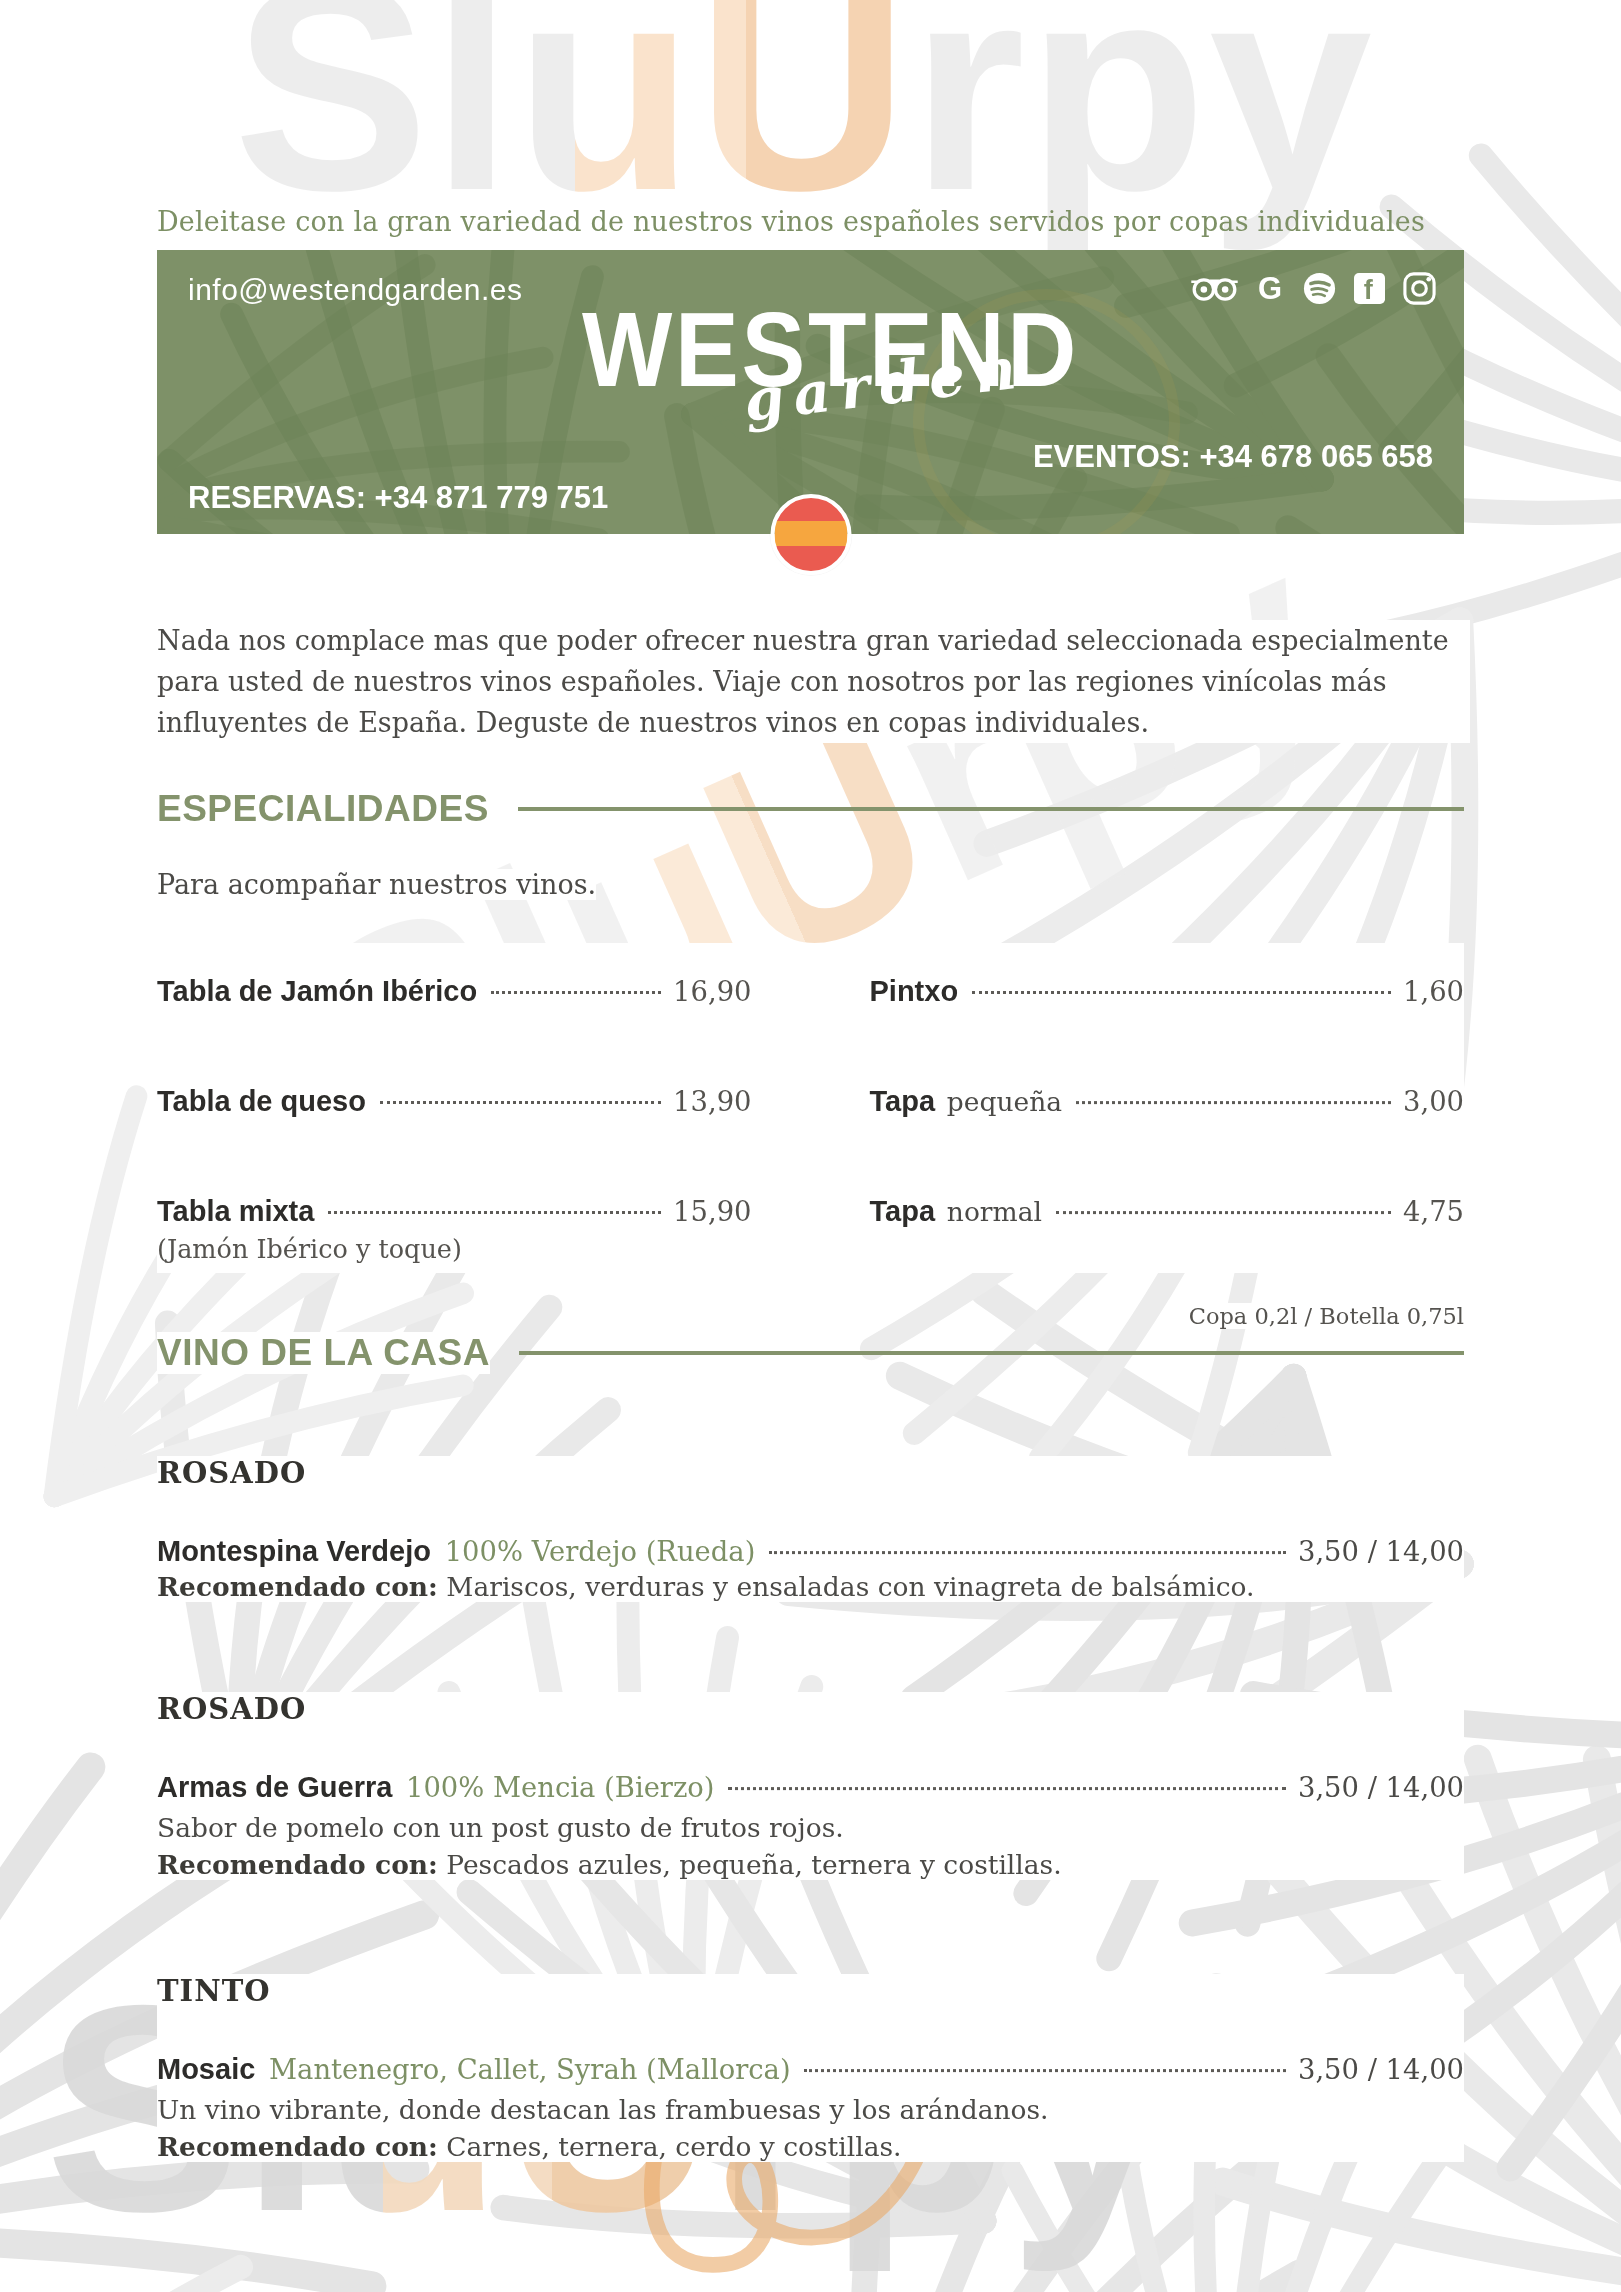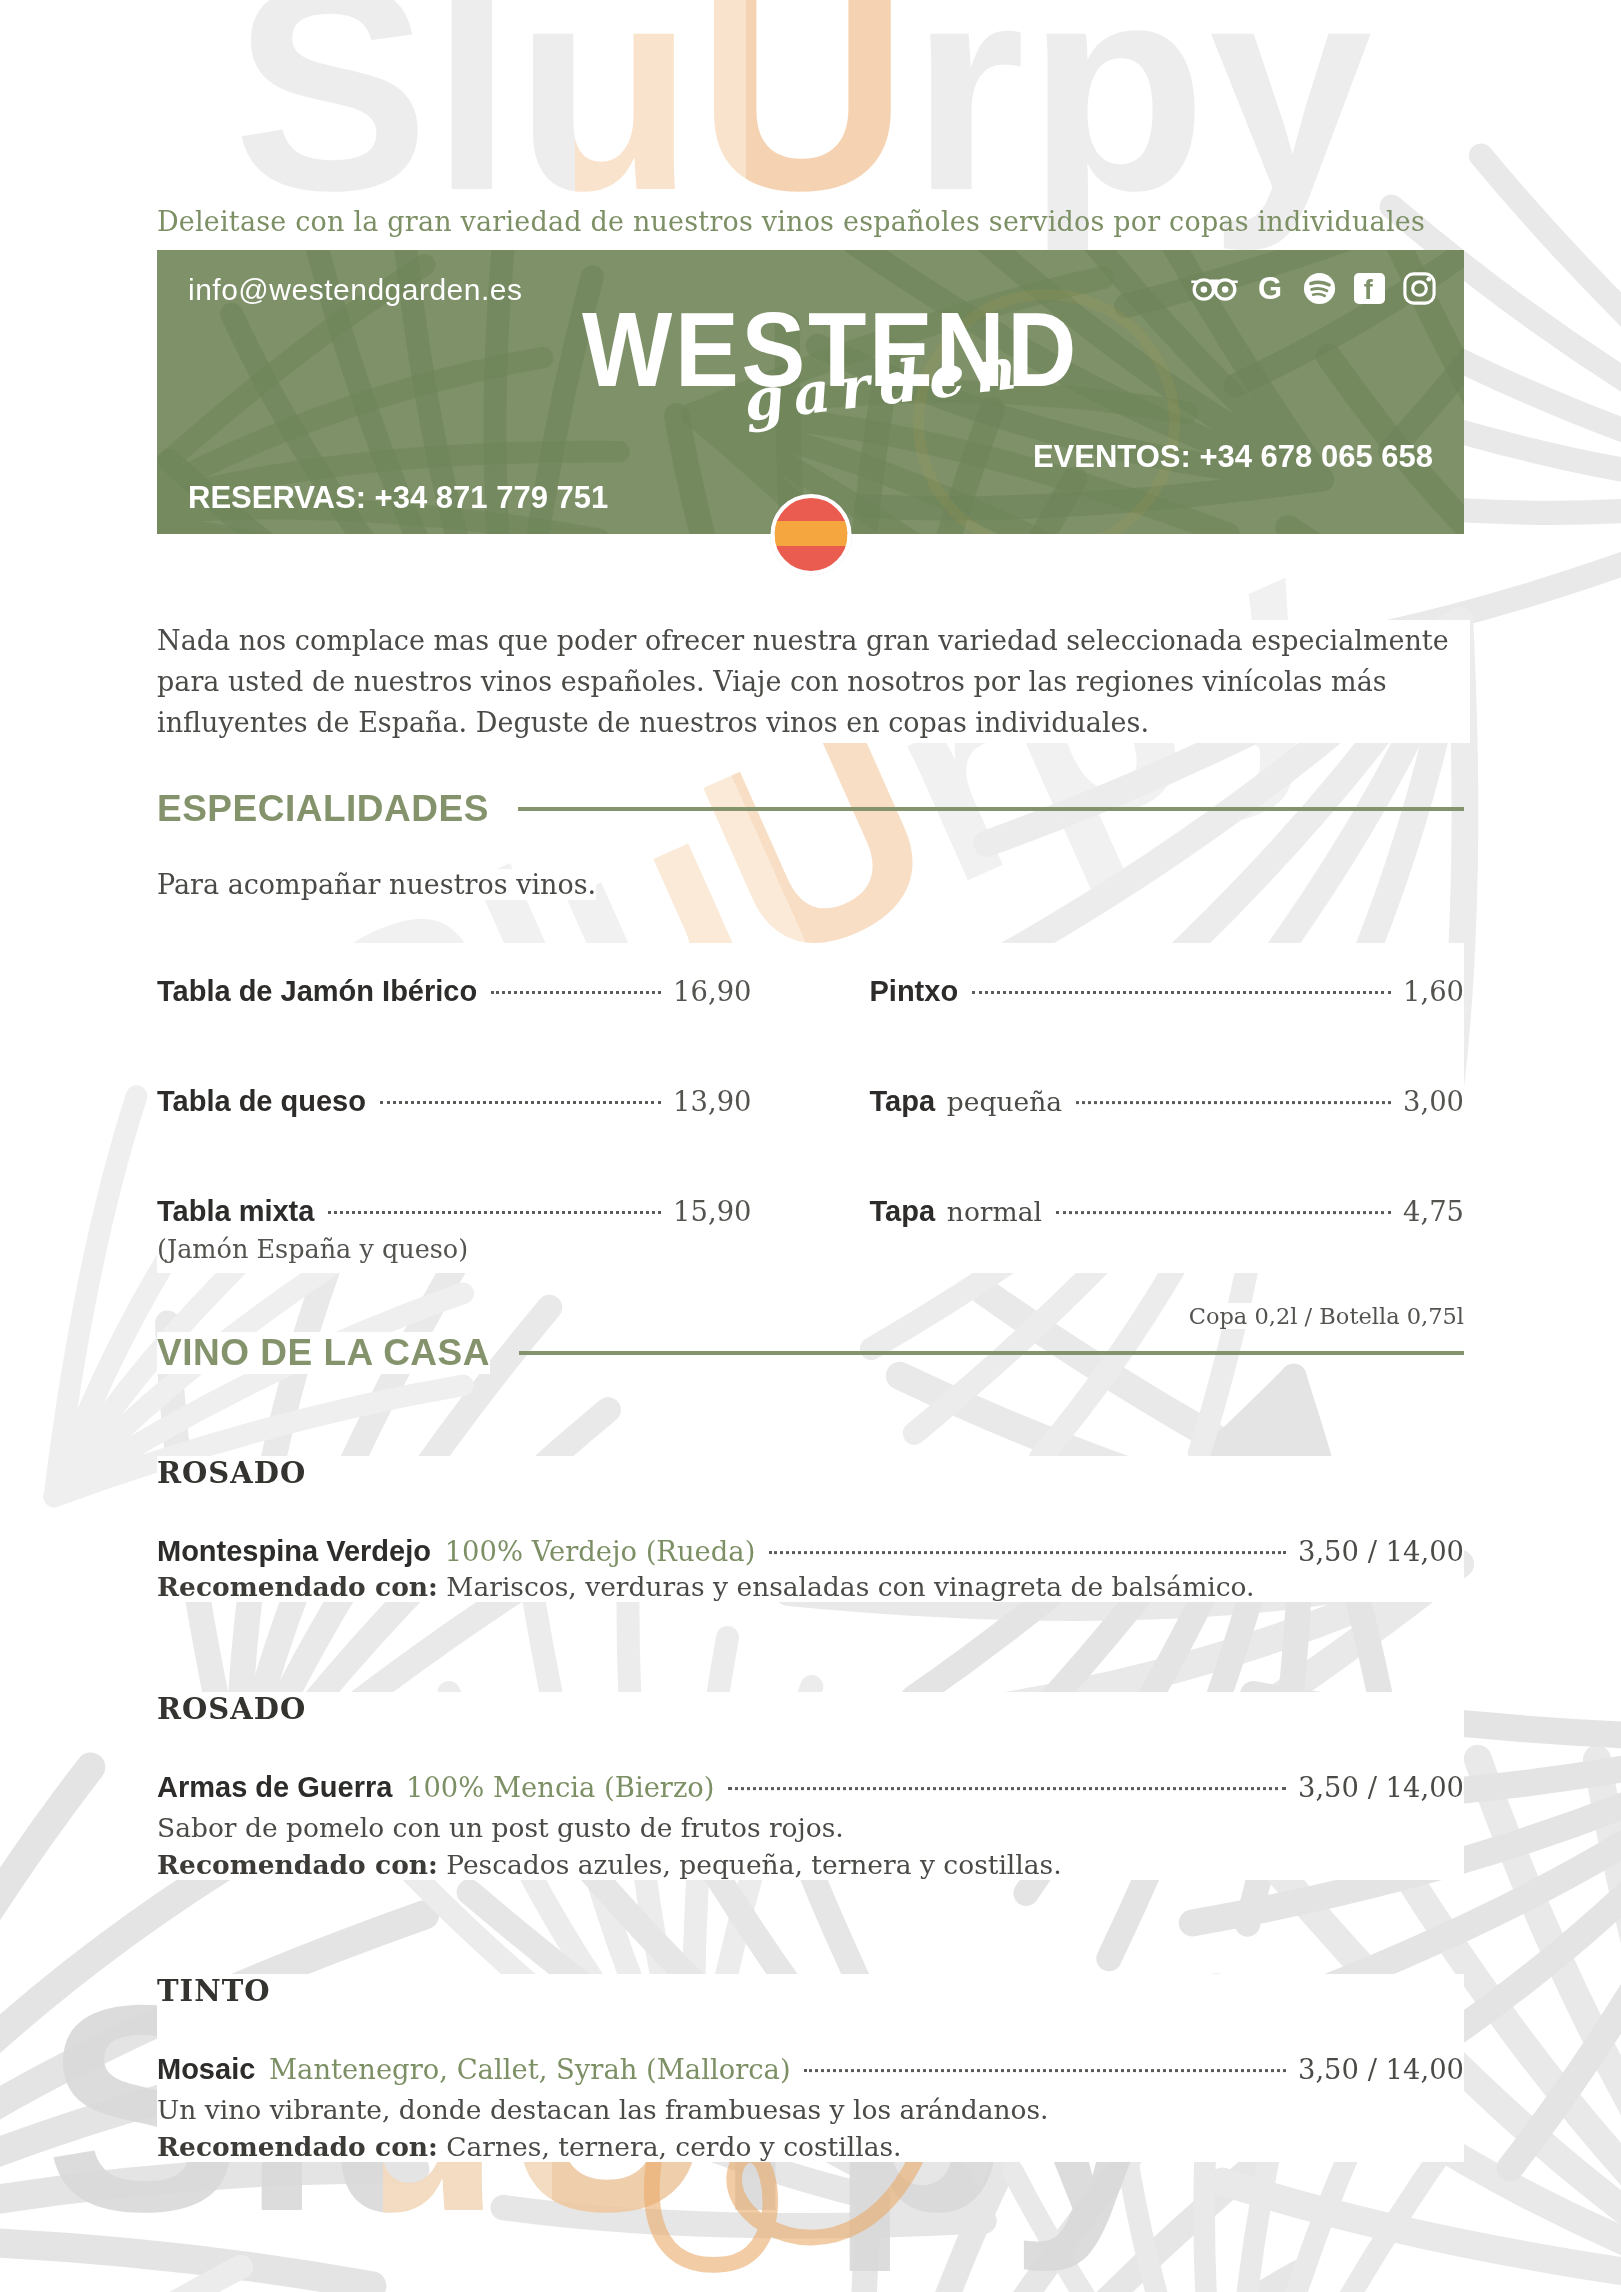--- a/index.html
+++ b/index.html
@@ -218,21 +218,21 @@
         <div class="item-row">
           <span class="item-name">Tabla de queso</span>
           <span class="leader"></span>
           <span class="item-price">13,90</span>
         </div>
         <div class="item-row last">
           <span class="item-name">Tabla mixta</span>
           <span class="leader"></span>
           <span class="item-price">15,90</span>
         </div>
-        <div class="item-note" style="margin-top:0">(Jamón España y queso)</div>
+        <div class="item-note" style="margin-top:0">(Jamón Ibérico y toque)</div>
       </div>
       <div>
         <div class="item-row">
           <span class="item-name">Pintxo</span>
           <span class="item-variant"></span>
           <span class="leader"></span>
           <span class="item-price">1,60</span>
         </div>
         <div class="item-row">
           <span class="item-name">Tapa</span>

